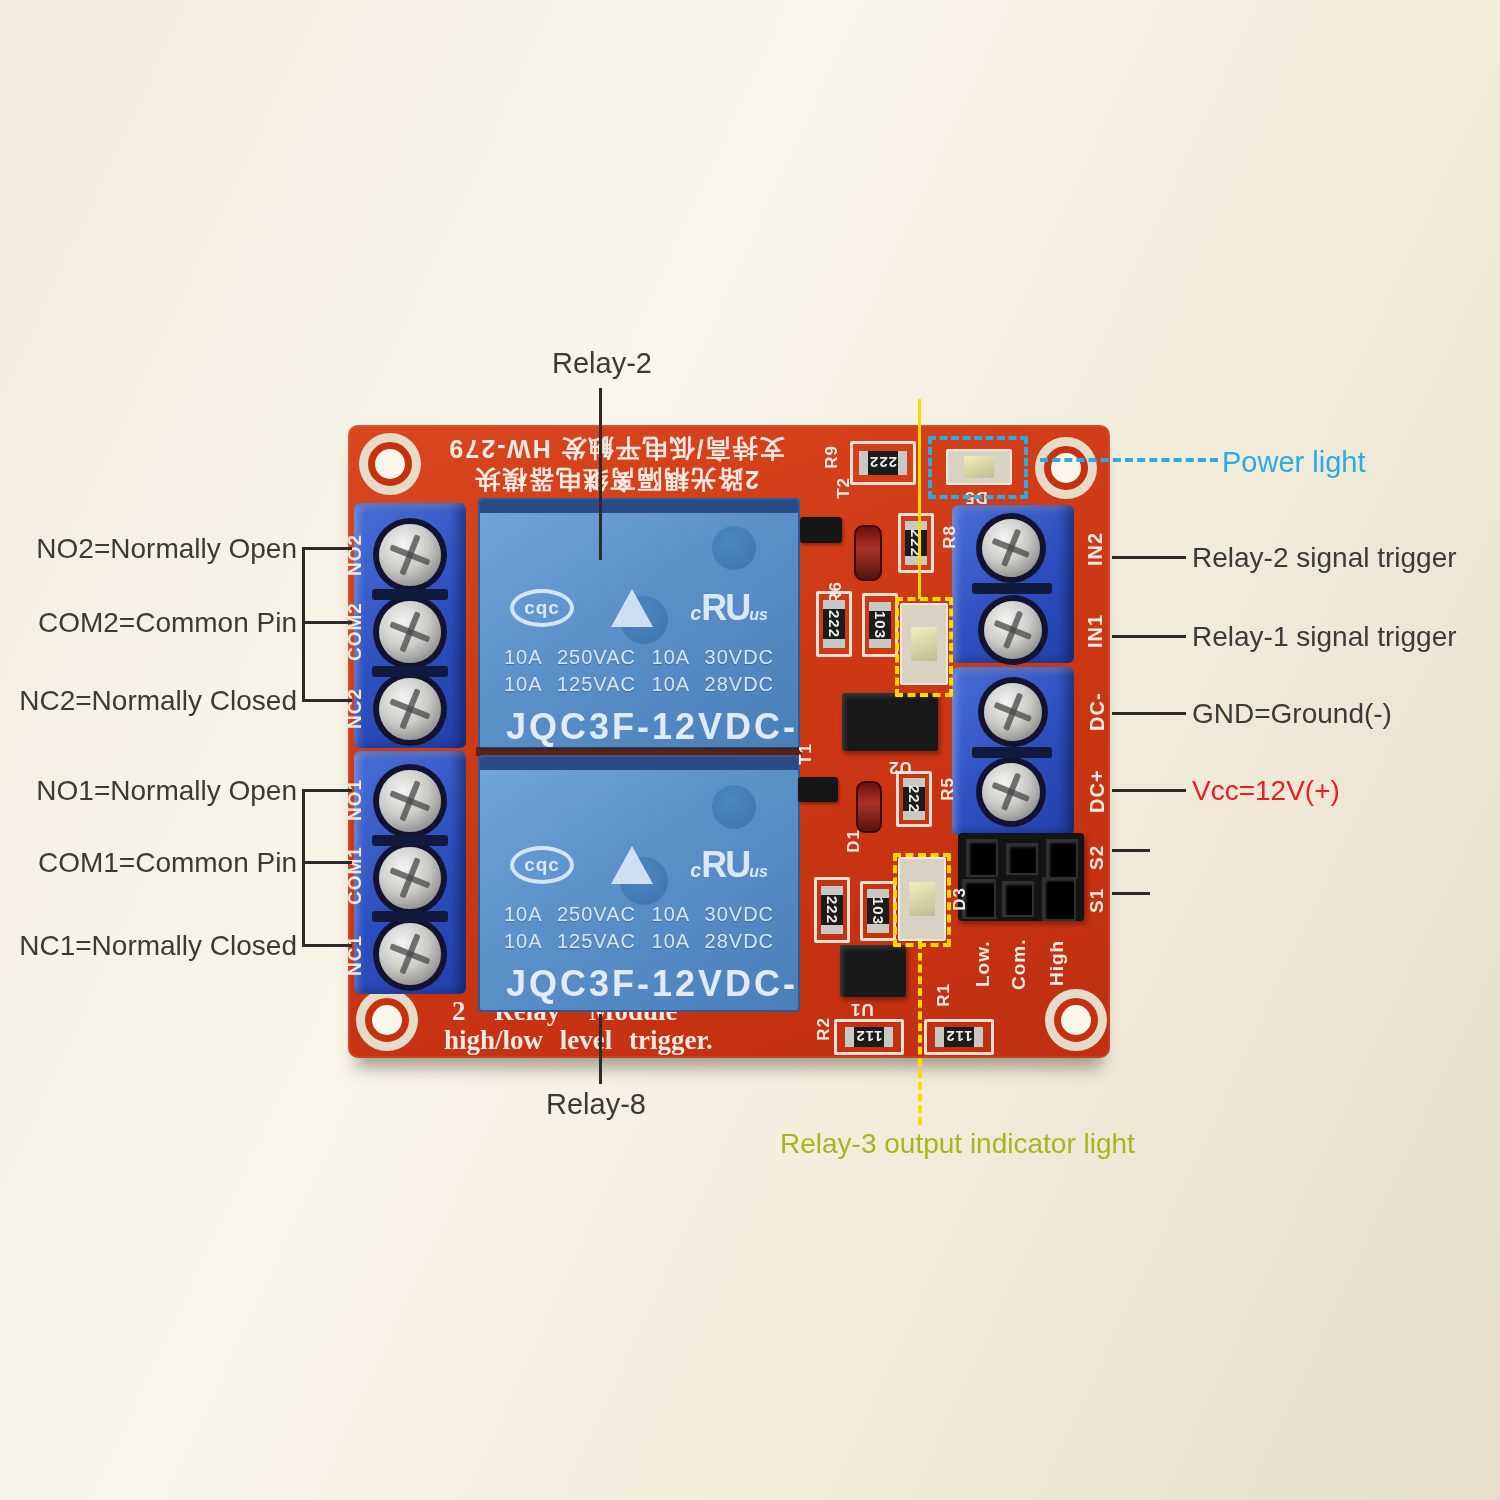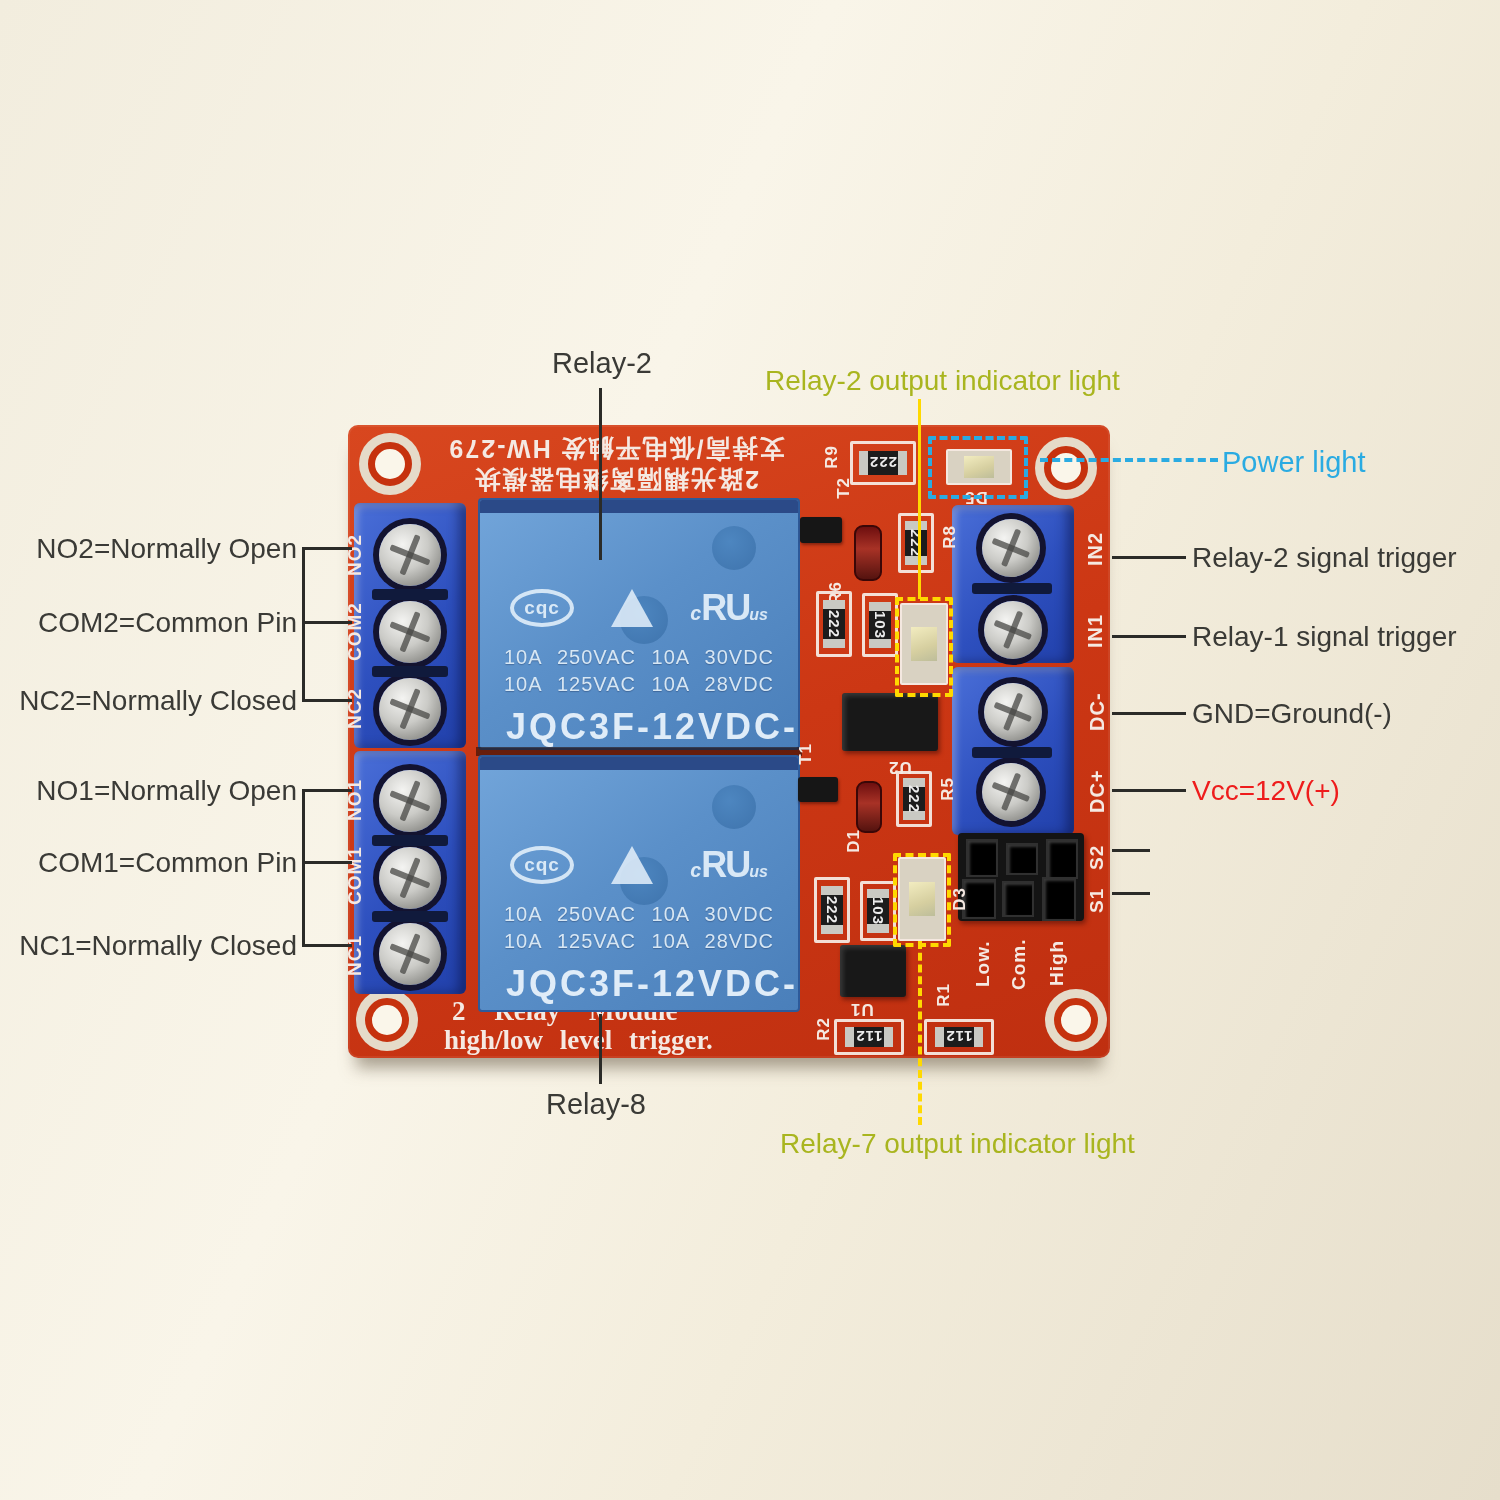--- a/index.html
+++ b/index.html
@@ -302,21 +302,20 @@
       <div class="chip h" style="width:30px;height:20px">
           <span>112</span>
         </div>
     </div>
     <div class="ref v" style="left:586px;top:558px">R1</div>
   </div>
 
   <div class="lbl big" style="left:552px;top:347px">Relay-2</div>
   <div class="cline" style="left:599px;top:388px;width:3px;height:172px"></div>
 
-  <div class="lbl green" style="left:765px;top:365px">Relay-2 output indicator light</div>
   <div class="yline" style="left:918px;top:399px;width:3px;height:200px"></div>
   <div class="dashbox yellow" style="left:895px;top:597px;width:50px;height:92px"></div>
 
   <div class="dashbox cyanb" style="left:928px;top:436px;width:92px;height:55px"></div>
   <div class="dashH cyanb" style="left:1040px;top:458px;width:178px"></div>
   <div class="lbl big cyan" style="left:1222px;top:446px">Power light</div>
 
   <div class="lbl right" style="right:1203px;top:533px">NO2=Normally Open</div>
   <div class="lbl right" style="right:1203px;top:607px">COM2=Common Pin</div>
   <div class="lbl right" style="right:1203px;top:685px">NC2=Normally Closed</div>
@@ -343,15 +342,15 @@
   <div class="cline" style="left:1112px;top:712px;width:74px;height:3px"></div>
   <div class="cline" style="left:1112px;top:789px;width:74px;height:3px"></div>
   <div class="cline" style="left:1112px;top:849px;width:38px;height:3px"></div>
   <div class="cline" style="left:1112px;top:892px;width:38px;height:3px"></div>
 
   <div class="cline" style="left:599px;top:1014px;width:3px;height:70px"></div>
   <div class="lbl big" style="left:546px;top:1088px">Relay-8</div>
 
   <div class="dashbox yellow" style="left:893px;top:853px;width:50px;height:86px"></div>
   <div class="dashV yellow" style="left:918px;top:941px;height:184px"></div>
-  <div class="lbl green" style="left:780px;top:1128px">Relay-7 output indicator light</div>
+  <div class="lbl green" style="left:780px;top:1128px">Relay-3 output indicator light</div>
 
 </div>
 
 </body></html>

